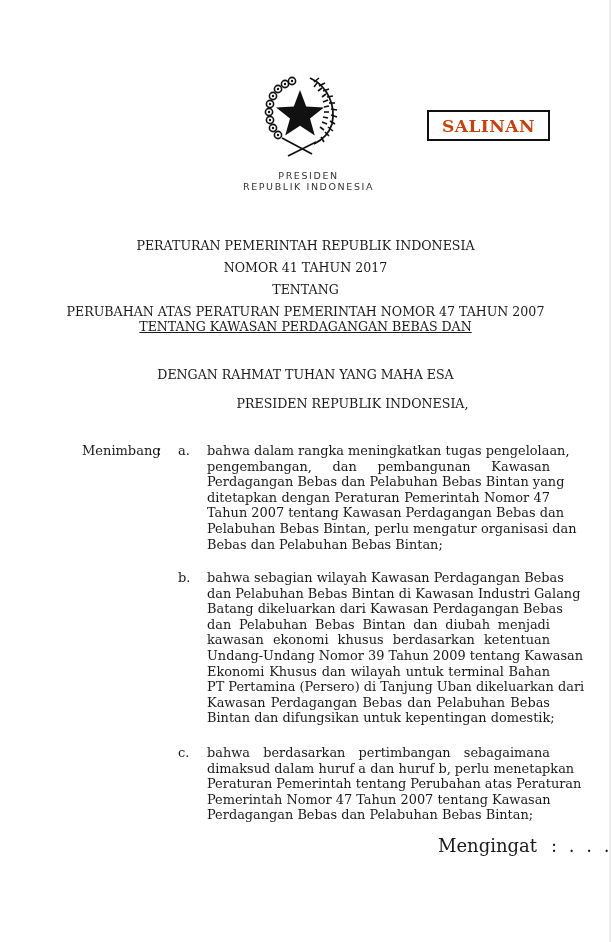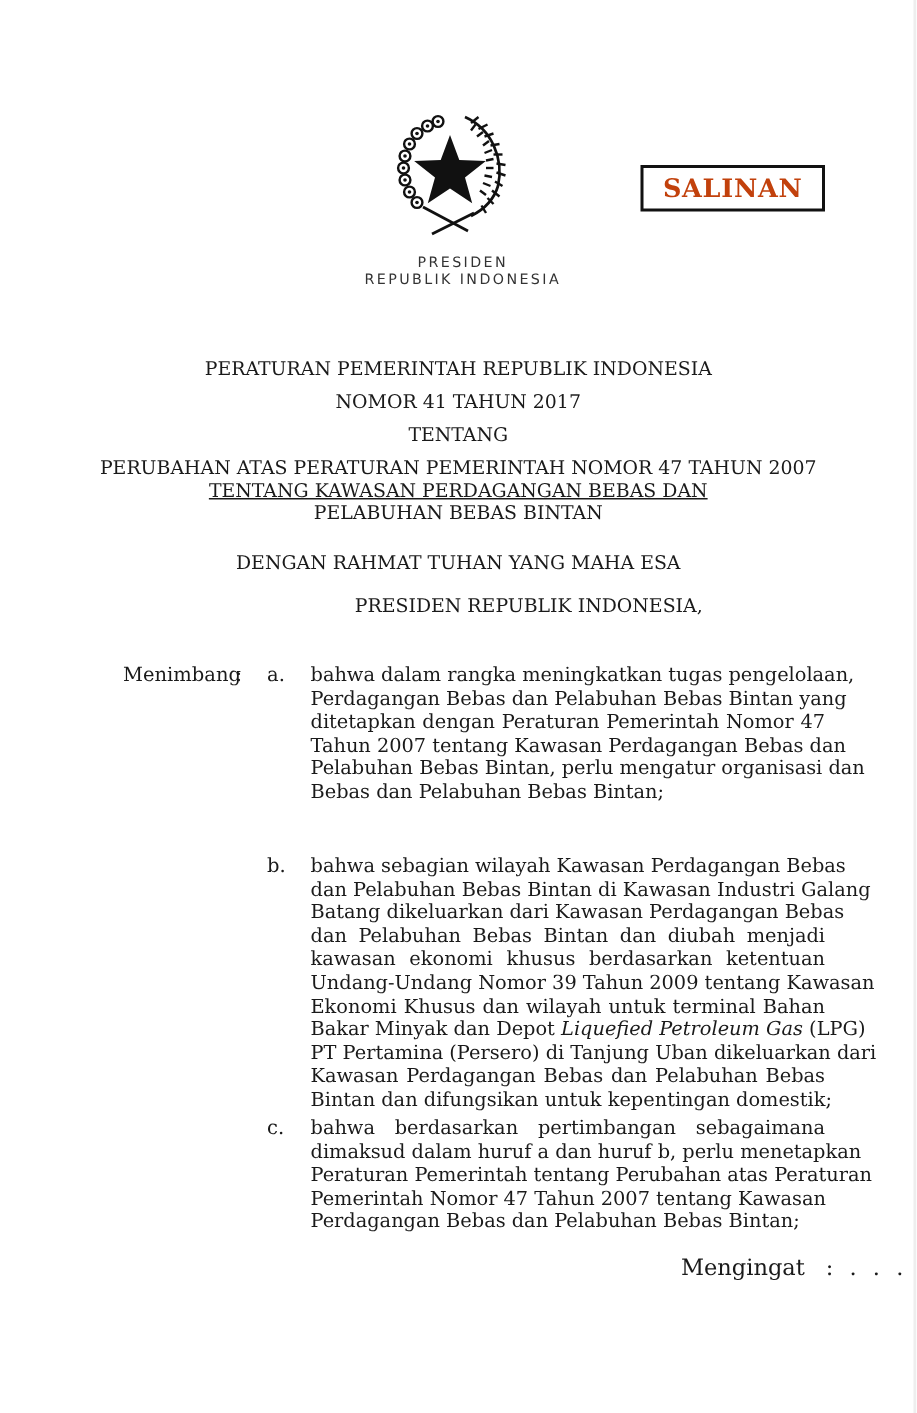--- a/index.html
+++ b/index.html
@@ -127,24 +127,23 @@
     .item-a-body { top: 443px; }
     .item-b-marker { top: 570px; }
     .item-b-body { top: 570px; }
     .item-c-marker { top: 745px; }
     .item-c-body { top: 745px; }
 
     .footer-next {
       position: absolute;
       left: 438px;
       top: 838px;
-      font-size: 15px;
+      font-size: 18px;
       line-height: 15.5px;
       white-space: pre;
-      margin-left: 16px;
     }
     .footer-next .colon2 {
       margin-left: 14px;
       letter-spacing: 3px;
     }
   </style>
 </head>
 <body>
 
 <div class="page">
@@ -209,47 +208,46 @@
   <div class="header-label l1">PRESIDEN</div>
   <div class="header-label l2">REPUBLIK INDONESIA</div>
 
   <div class="salinan">SALINAN</div>
 
   <div class="title t1">PERATURAN PEMERINTAH REPUBLIK INDONESIA</div>
   <div class="title t2">NOMOR 41 TAHUN 2017</div>
   <div class="title t3">TENTANG</div>
   <div class="title t4">PERUBAHAN ATAS PERATURAN PEMERINTAH NOMOR 47 TAHUN 2007</div>
   <div class="title t5">TENTANG KAWASAN PERDAGANGAN BEBAS DAN</div>
-  <div class="title t6">PELABUHAN BEBAS BINTAN</div>
   <div class="title t7">DENGAN RAHMAT TUHAN YANG MAHA ESA</div>
   <div class="title t8">PRESIDEN REPUBLIK INDONESIA,</div>
 
   <div class="label-menimbang">Menimbang</div>
   <div class="colon">:</div>
 
   <div class="item-marker item-a-marker">a.</div>
   <div class="item-body item-a-body">
     <span class="line">bahwa dalam rangka meningkatkan tugas pengelolaan,</span>
+    <span class="line">pengembangan, dan pembangunan Kawasan</span>
     <span class="line">Perdagangan Bebas dan Pelabuhan Bebas Bintan yang</span>
     <span class="line">ditetapkan dengan Peraturan Pemerintah Nomor 47</span>
     <span class="line">Tahun 2007 tentang Kawasan Perdagangan Bebas dan</span>
     <span class="line">Pelabuhan Bebas Bintan, perlu mengatur organisasi dan</span>
     <span class="line last">Bebas dan Pelabuhan Bebas Bintan;</span>
   </div>
 
   <div class="item-marker item-b-marker">b.</div>
   <div class="item-body item-b-body">
     <span class="line">bahwa sebagian wilayah Kawasan Perdagangan Bebas</span>
     <span class="line">dan Pelabuhan Bebas Bintan di Kawasan Industri Galang</span>
     <span class="line">Batang dikeluarkan dari Kawasan Perdagangan Bebas</span>
     <span class="line">dan Pelabuhan Bebas Bintan dan diubah menjadi</span>
     <span class="line">kawasan ekonomi khusus berdasarkan ketentuan</span>
     <span class="line">Undang-Undang Nomor 39 Tahun 2009 tentang Kawasan</span>
     <span class="line">Ekonomi Khusus dan wilayah untuk terminal Bahan</span>
-    <span class="line"><span>Bakar Minyak dan Depot</span> <em>Liquefied Petroleum Gas</em> <span>(LPG)</span></span>
     <span class="line">PT Pertamina (Persero) di Tanjung Uban dikeluarkan dari</span>
     <span class="line">Kawasan Perdagangan Bebas dan Pelabuhan Bebas</span>
     <span class="line last">Bintan dan difungsikan untuk kepentingan domestik;</span>
   </div>
 
   <div class="item-marker item-c-marker">c.</div>
   <div class="item-body item-c-body">
     <span class="line">bahwa berdasarkan pertimbangan sebagaimana</span>
     <span class="line">dimaksud dalam huruf a dan huruf b, perlu menetapkan</span>
     <span class="line">Peraturan Pemerintah tentang Perubahan atas Peraturan</span>

